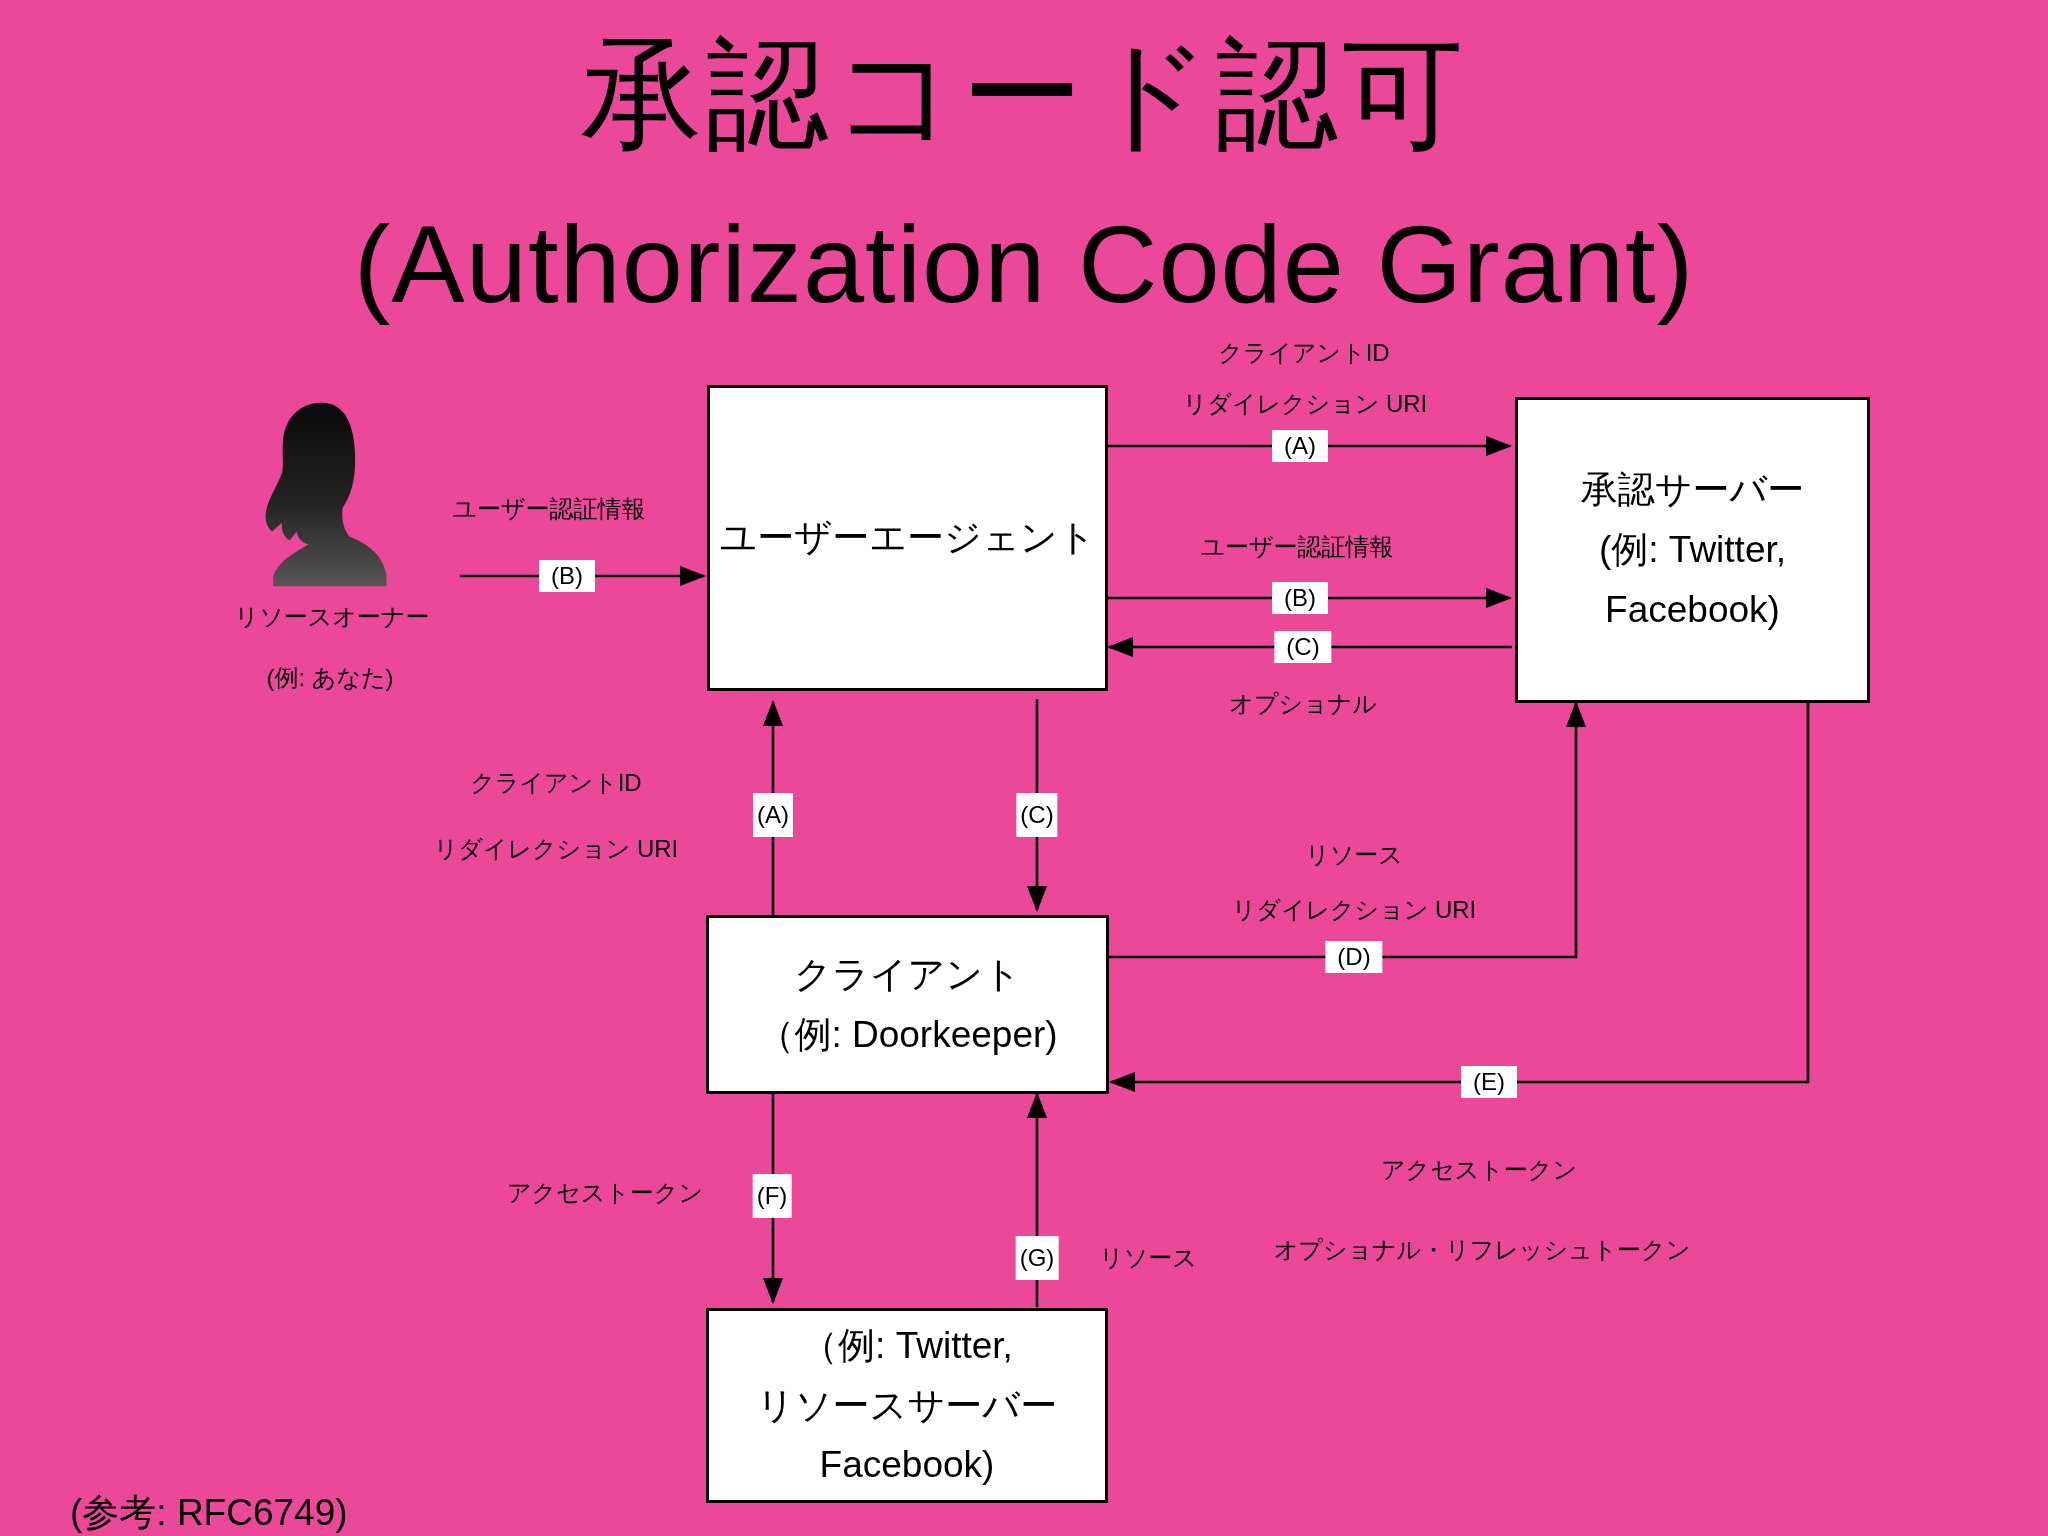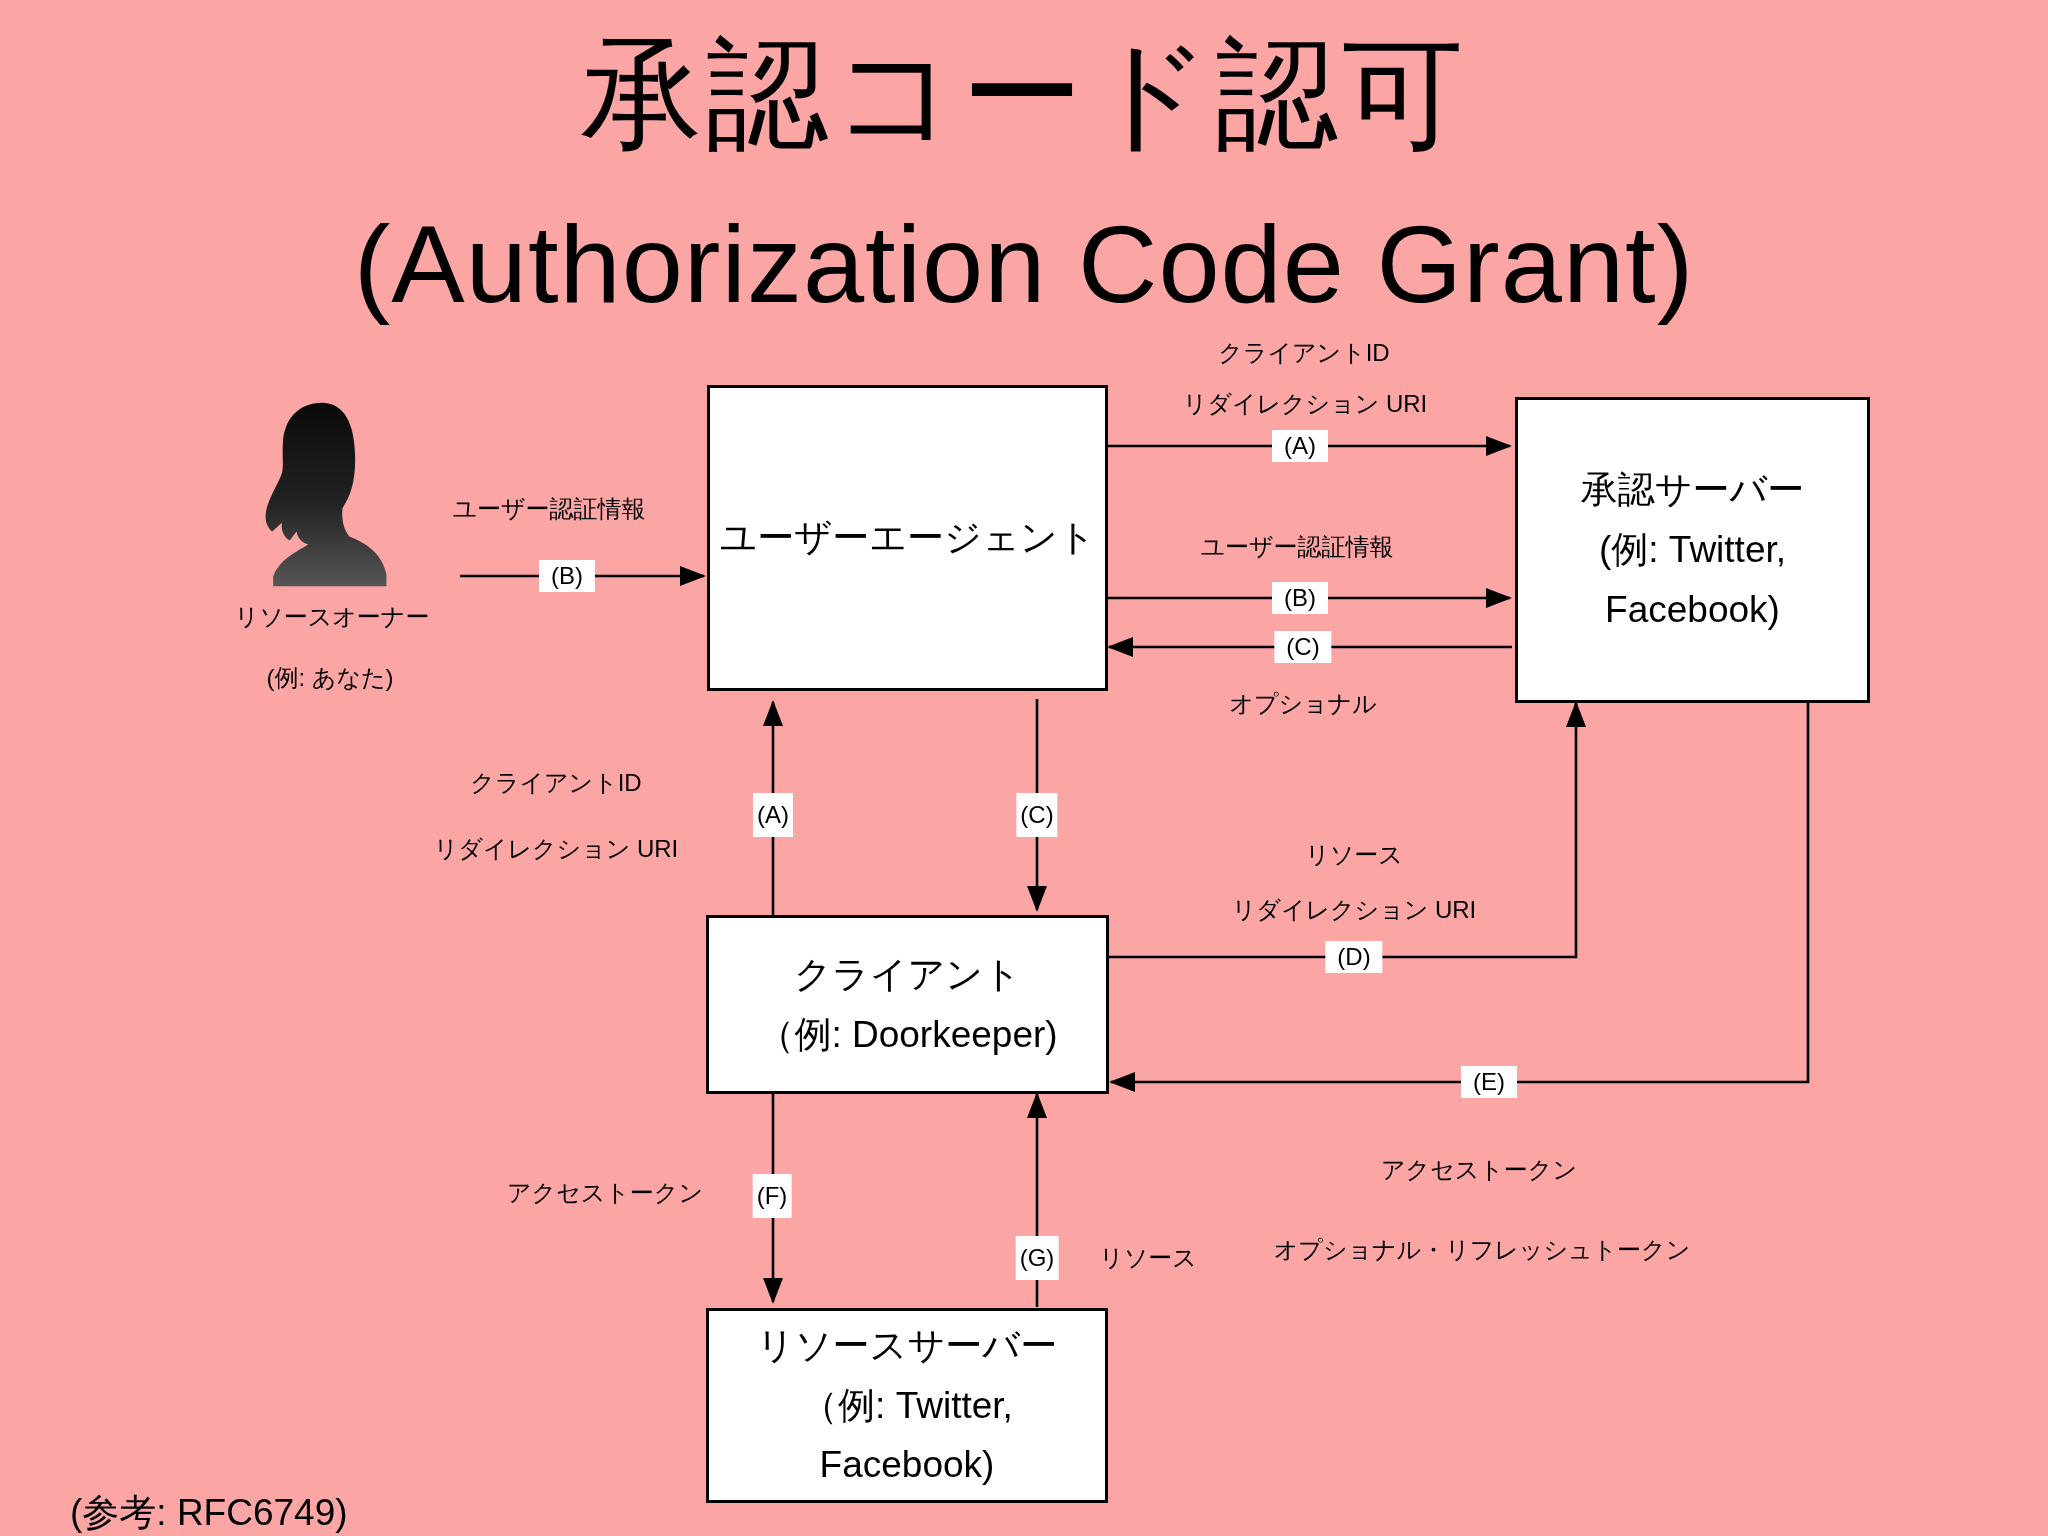--- a/index.html
+++ b/index.html
@@ -1,17 +1,17 @@
 <!DOCTYPE html>
 <html><head>
 <meta charset="utf-8">
 <style>
   html,body{margin:0;padding:0;background:#888;}
   .slide{
-    position:relative;width:2048px;height:1536px;background:#fca5a5;
+    position:relative;width:2048px;height:1536px;background:#ec4899;
     font-family:"Liberation Sans","DejaVu Sans",sans-serif;color:#000;overflow:hidden;
   }
   .title{
     position:absolute;left:0;top:14px;width:2048px;text-align:center;
     font-size:122px;font-weight:500;letter-spacing:4px;
   }
   .subtitle{
     position:absolute;left:0;top:200px;width:2048px;text-align:center;
     font-size:110px;font-weight:400;letter-spacing:1px;
   }
@@ -85,22 +85,22 @@
     <div>(例: Twitter,</div>
     <div>Facebook)</div>
   </div>
 
   <div class="box" style="left:706px;top:915px;width:397px;height:173px">
     <div>クライアント</div>
     <div>（例: Doorkeeper)</div>
   </div>
 
   <div class="box" style="left:706px;top:1308px;width:396px;height:189px">
+    <div>（例: Twitter,</div>
     <div>リソースサーバー</div>
-    <div>（例: Twitter,</div>
     <div>Facebook)</div>
   </div>
 
   <div class="cl" style="left:549px;top:509px">ユーザー認証情報</div>
   <div class="cl onln" style="left:567px;top:576px">(B)</div>
 
   <div class="cl" style="left:1304px;top:353px">クライアントID</div>
   <div class="cl" style="left:1305px;top:404px">リダイレクション URI</div>
   <div class="cl onln" style="left:1300px;top:446px">(A)</div>
 

